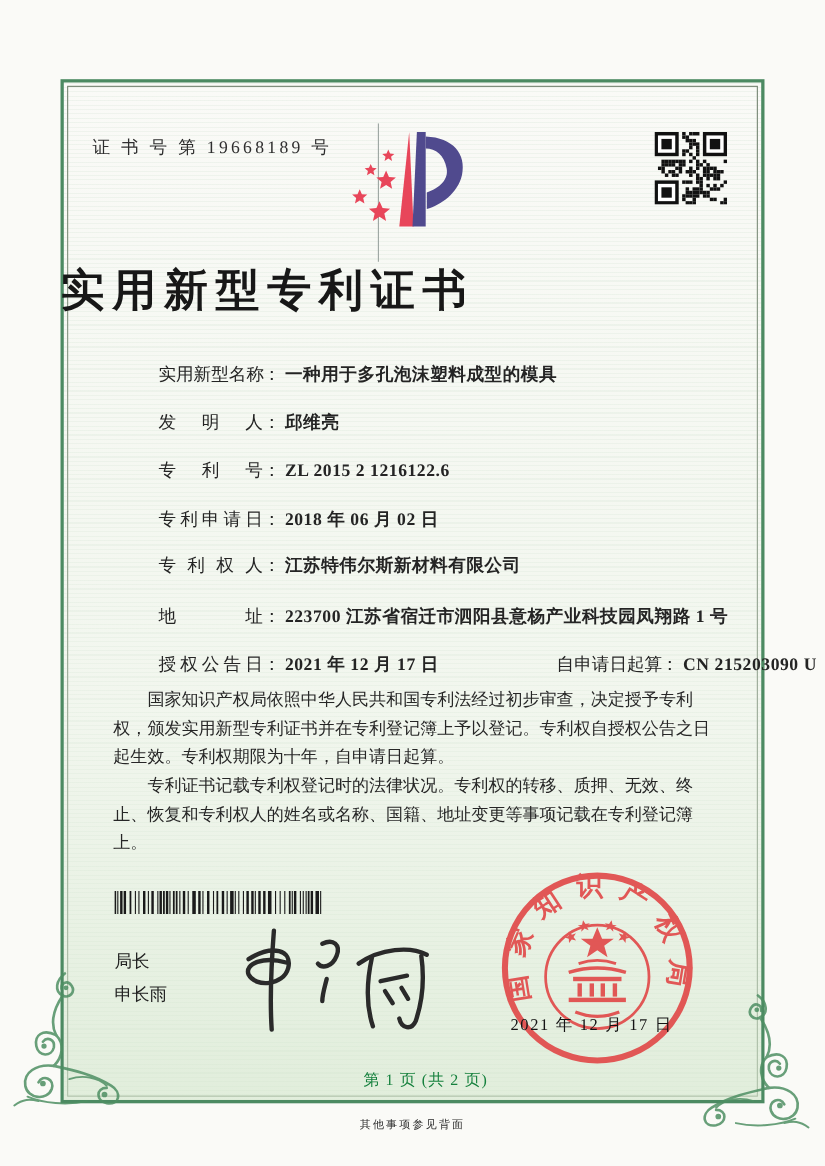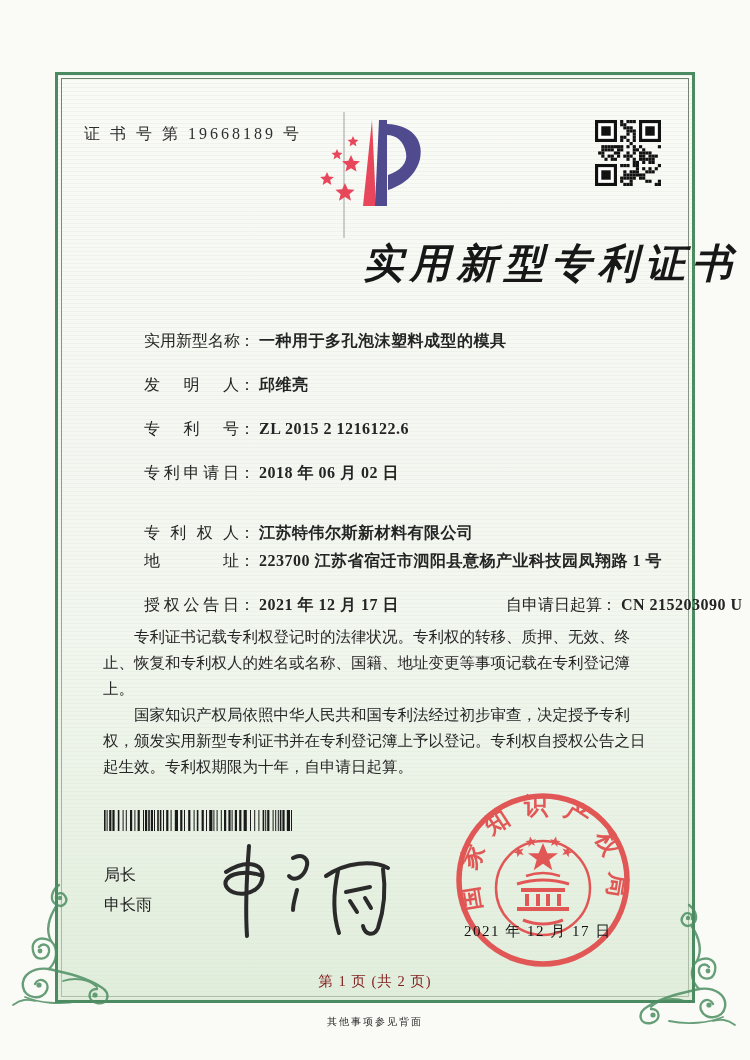--- a/index.html
+++ b/index.html
@@ -28,23 +28,22 @@
   }
   
   .cert-no{
     position:absolute;left:84px;top:124px;
     font-size:16px;letter-spacing:3px;color:#2e2e2e;
   }
   .logo{position:absolute;left:318px;top:112px;width:140px;height:128px;}
   .qr{position:absolute;left:595px;top:120px;width:66px;height:66px;}
   .title{
     position:absolute;left:55px;top:236px;width:684px;margin:0;
-    text-align:right;font-size:40px;font-weight:700;letter-spacing:7px;
+    text-align:left;font-size:40px;font-weight:700;letter-spacing:7px;
     color:#171717;
-    font-style:italic;
   }
   
   .row{position:absolute;left:104px;font-size:16px;line-height:22px;color:#242424;white-space:nowrap;}
   .flabel{
     display:inline-block;width:95px;vertical-align:top;
     text-align:justify;text-align-last:justify;text-justify:inter-character;margin-left:40px;
   }
   .colon{display:inline-block;vertical-align:top;}
   .fvalue{display:inline-block;vertical-align:top;letter-spacing:0.5px;font-weight:bold;}
   .grant-group{position:absolute;left:362px;top:0;}
@@ -58,21 +57,21 @@
   .barcode{position:absolute;left:104px;top:810px;width:190px;height:21px;}
   .signer{position:absolute;left:104px;top:860px;font-size:16px;line-height:30px;color:#222;}
   .signature{position:absolute;left:196px;top:840px;width:212px;height:102px;}
   .seal{position:absolute;left:448px;top:785px;width:190px;height:190px;opacity:0.9;}
   .seal-date{
     position:absolute;left:464px;top:922px;font-size:15px;letter-spacing:1.5px;
     color:#141414;z-index:5;
   }
   .page-info{
     position:absolute;left:55px;top:972px;width:640px;text-align:center;
-    font-size:14.5px;letter-spacing:1px;color:#7f1d1d;
+    font-size:14.5px;letter-spacing:1px;color:#15803d;padding-left:12px;
   }
   .back-note{
     position:absolute;left:0;top:1015px;width:750px;text-align:center;
     font-size:10px;letter-spacing:2px;color:#2b2b2b;
   }
   .ornament{position:absolute;width:112px;height:128px;}
   .orn-bl{left:5px;top:881px;}
   .orn-br{left:631px;top:901px;transform:scaleX(-1);}
 </style>
 </head>
@@ -282,40 +281,40 @@
   <span class="fvalue">邱维亮</span>
 </div>
 <div class="row" style="top:418px">
   <span class="flabel">专利号</span><span class="colon">：</span>
   <span class="fvalue">ZL 2015 2 1216122.6</span>
 </div>
 <div class="row" style="top:462px">
   <span class="flabel">专利申请日</span><span class="colon">：</span>
   <span class="fvalue">2018 年 06 月 02 日</span>
 </div>
-<div class="row" style="top:522px">
+<div class="row" style="top:504px">
   <span class="flabel">专利权人</span><span class="colon">：</span>
   <span class="fvalue">江苏特伟尔斯新材料有限公司</span>
 </div>
 <div class="row" style="top:550px">
   <span class="flabel">地址</span><span class="colon">：</span>
   <span class="fvalue">223700 江苏省宿迁市泗阳县意杨产业科技园凤翔路 1 号</span>
 </div>
 <div class="row" style="top:594px;width:560px">
   <span class="flabel">授权公告日</span><span class="colon">：</span>
   <span class="fvalue">2021 年 12 月 17 日</span>
   <span class="grant-group">
     <span class="flabel">自申请日起算</span><span class="colon">：</span>
     <span class="fvalue">CN 215203090 U</span>
   </span>
 </div>
 
 <div class="body-text">
+  <p>国家知识产权局依照中华人民共和国专利法经过初步审查，决定授予专利权，颁发实用新型专利证书并在专利登记簿上予以登记。专利权自授权公告之日起生效。专利权期限为十年，自申请日起算。</p>
   <p>专利证书记载专利权登记时的法律状况。专利权的转移、质押、无效、终止、恢复和专利权人的姓名或名称、国籍、地址变更等事项记载在专利登记簿上。</p>
-  <p>国家知识产权局依照中华人民共和国专利法经过初步审查，决定授予专利权，颁发实用新型专利证书并在专利登记簿上予以登记。专利权自授权公告之日起生效。专利权期限为十年，自申请日起算。</p>
 </div>
 
 <svg class="barcode" id="barcode-svg" viewBox="0 0 190 21" preserveAspectRatio="none">
     <rect x="0" y="0" width="1.6" height="21" fill="#1a1a1a"></rect>
     <rect x="2.6" y="0" width="1" height="21" fill="#1a1a1a"></rect>
     <rect x="5.2" y="0" width="2.2" height="21" fill="#1a1a1a"></rect>
     <rect x="8.4" y="0" width="2.2" height="21" fill="#1a1a1a"></rect>
     <rect x="13.8" y="0" width="1.6" height="21" fill="#1a1a1a"></rect>
     <rect x="18.6" y="0" width="1" height="21" fill="#1a1a1a"></rect>
     <rect x="21.8" y="0" width="1" height="21" fill="#1a1a1a"></rect>

